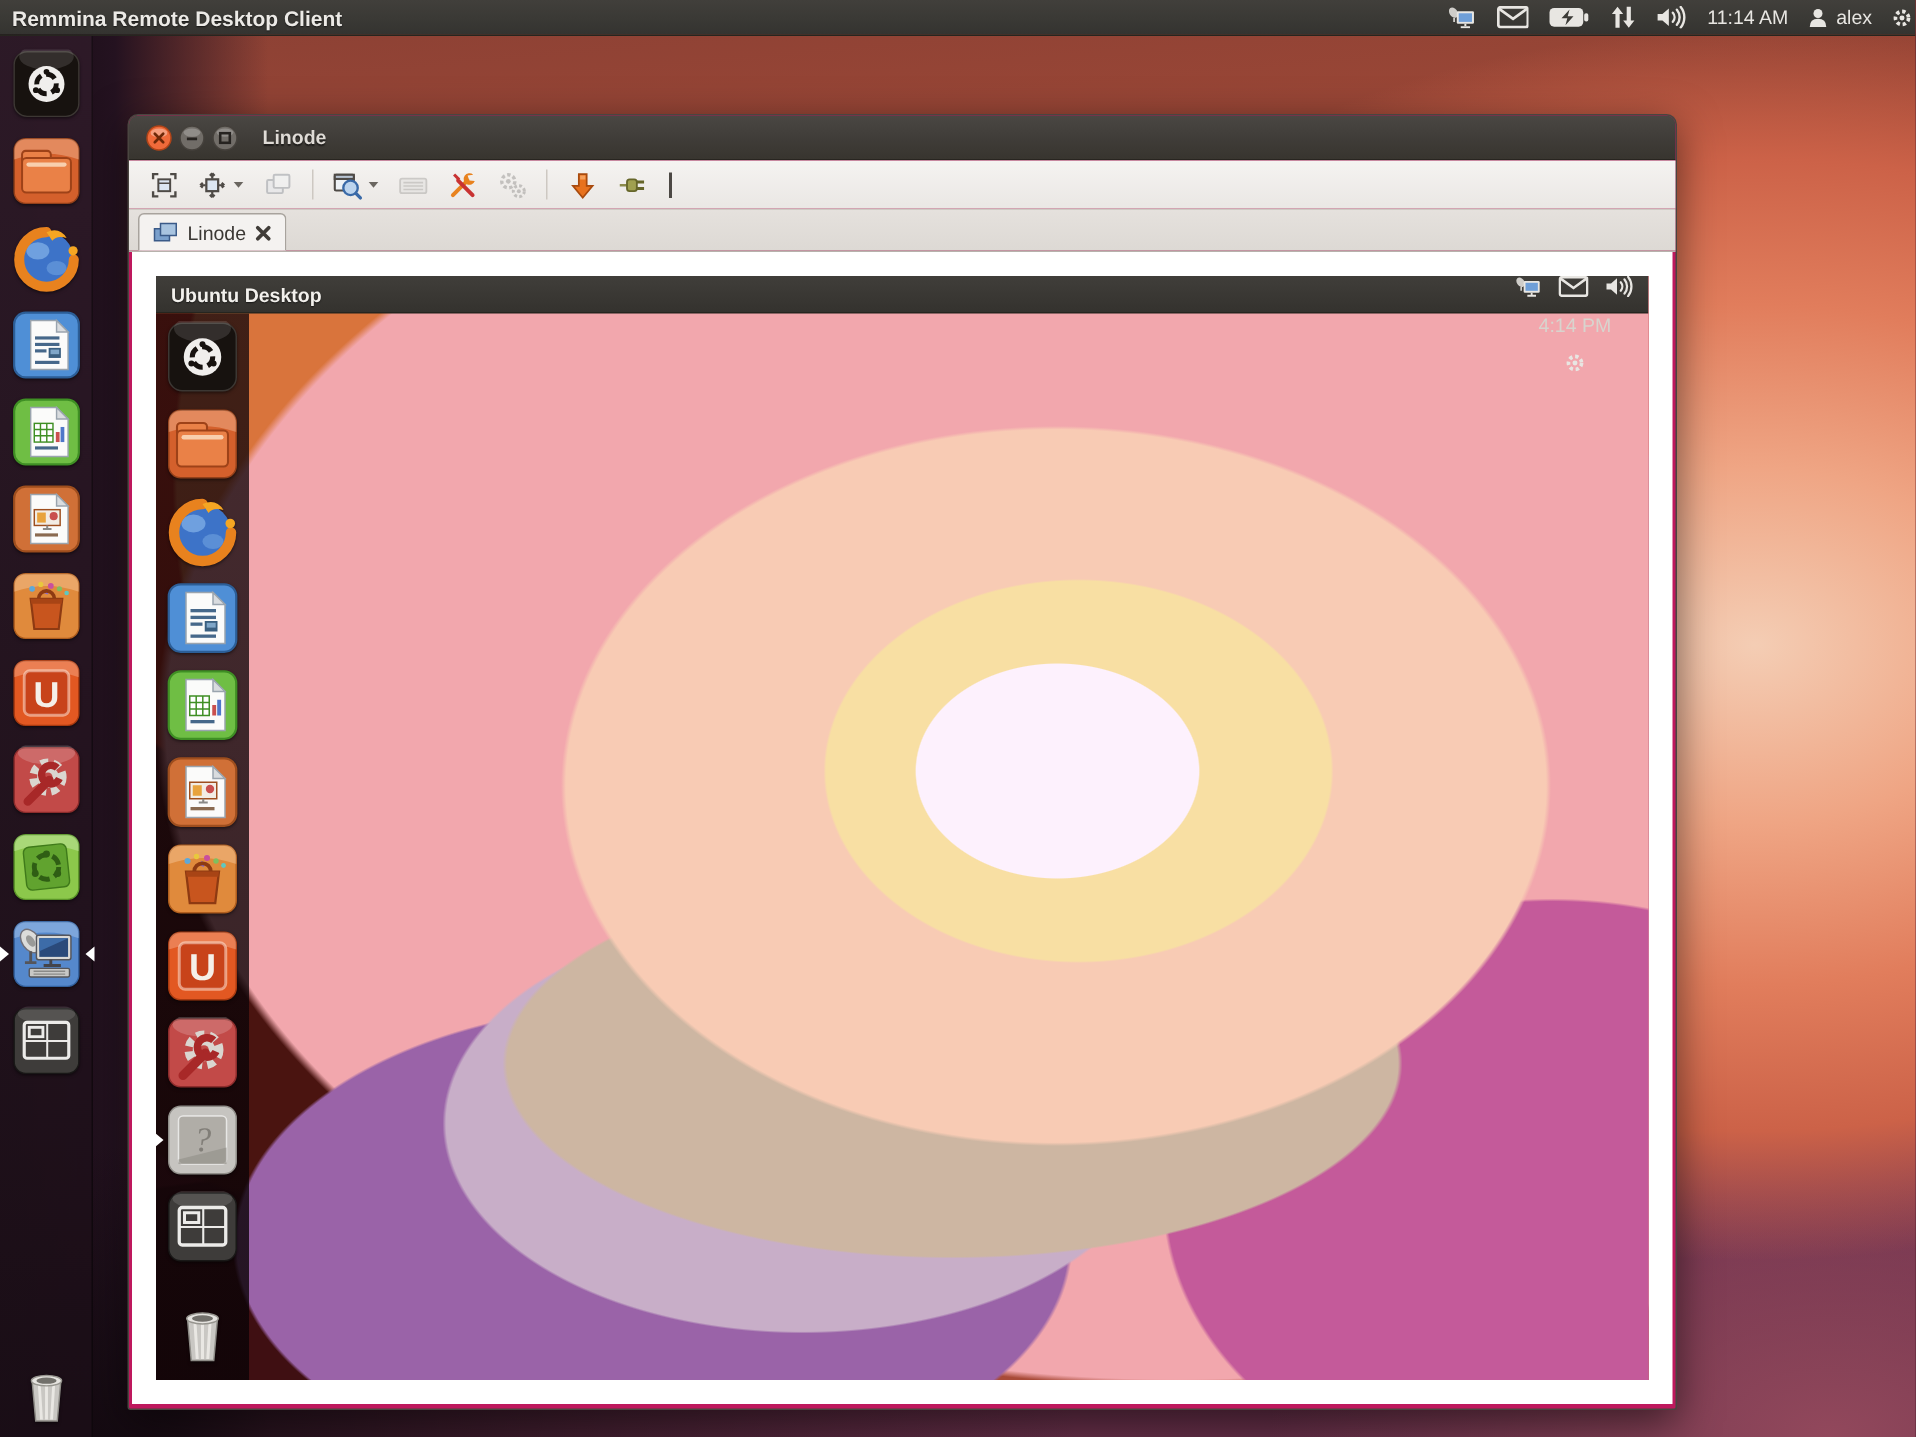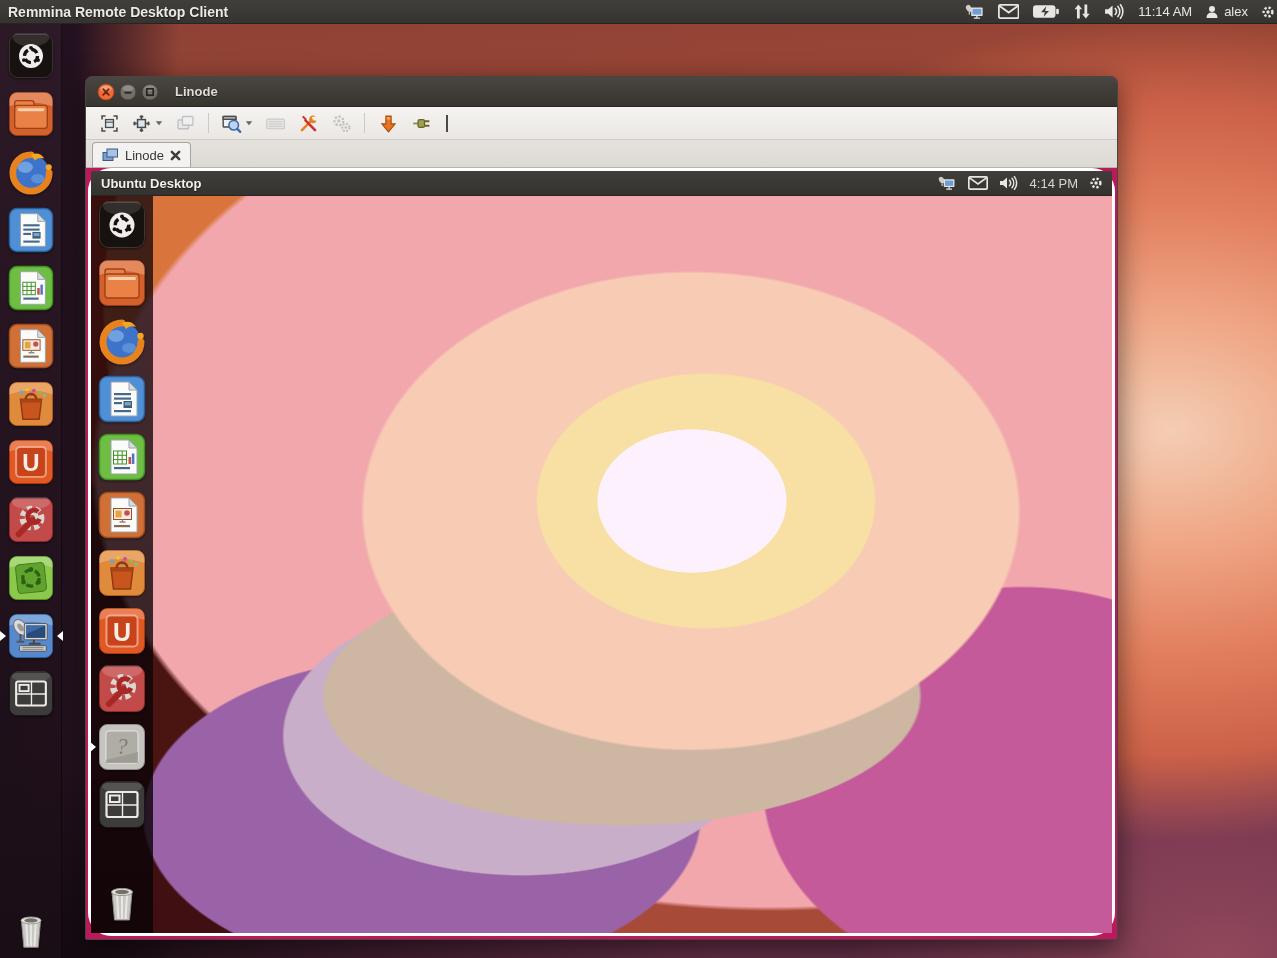--- a/index.html
+++ b/index.html
@@ -93,21 +93,21 @@
     padding:0 9px; cursor:pointer;
   }
   .tab-ico svg { width:17px; height:14px; display:block; }
   .tab-label { font-size:13px; color:#3a3733; }
   .tab-close { display:inline-flex; cursor:pointer; }
   .tab-close svg { width:11px; height:11px; display:block; }
 
   
   .viewport {
     position:absolute; left:2px; right:2px; top:91px; bottom:3px;
-    background:#ffffff; padding:3px;border-radius:23px;
+    background:#ffffff; padding:16px;
   }
   .remote-screen {
     position:relative; width:100%; height:100%; overflow:hidden;
     background-color:#6e1f28;
     background-image:
       radial-gradient(ellipse 95px 72px at 601px 330px,  #fdf1fd 0 99%, rgba(0,0,0,0) 100%),
       radial-gradient(ellipse 170px 128px at 615px 330px, #f8dfa3 0 99%, rgba(0,0,0,0) 100%),
       radial-gradient(ellipse 330px 240px at 600px 340px, #f8cbb4 0 99%, rgba(0,0,0,0) 100%),
       radial-gradient(ellipse 300px 130px at 531px 525px, #cdb6a2 0 99%, rgba(0,0,0,0) 100%),
       radial-gradient(ellipse 240px 140px at 431px 565px, #c8aec8 0 99%, rgba(0,0,0,0) 100%),
@@ -126,21 +126,21 @@
       radial-gradient(ellipse 320px 160px at 1000px 766px,#701f26 0 99%, rgba(0,0,0,0) 100%),
       linear-gradient(115deg, #3a0f16 0%, #5e1820 25%, #8c2f32 55%, #7c2430 100%);
   }
   .remote-panel {
     position:absolute; left:0; top:0; right:0; height:25px;
     background:linear-gradient(180deg,#403e3a,#393733 60%,#34322e 100%);
     border-bottom:1px solid #26251f;
     display:flex; align-items:center; z-index:10;
   }
   .rpanel-title { color:#f2f0ec; font-size:13px; font-weight:bold; padding-left:10px; text-shadow:0 1px 1px rgba(0,0,0,.6); }
-  .remote-panel .panel-right { gap:11px; padding-right:9px; }
+  .remote-panel .panel-right { gap:11px; padding-right:9px;flex-direction:column; }
   .remote-panel .tray { gap:11px; }
   .remote-panel .tray-ico svg { height:14px; }
   .remote-panel .clock { color:#d8d4ce; }
 
   .remote-launcher {
     position:absolute; left:0; top:25px; bottom:0; width:62px;
     background:linear-gradient(180deg, rgba(22,8,12,.78), rgba(10,3,6,.82));
     z-index:9;
   }
   .remote-launcher .launch-list { padding-top:5px; }

